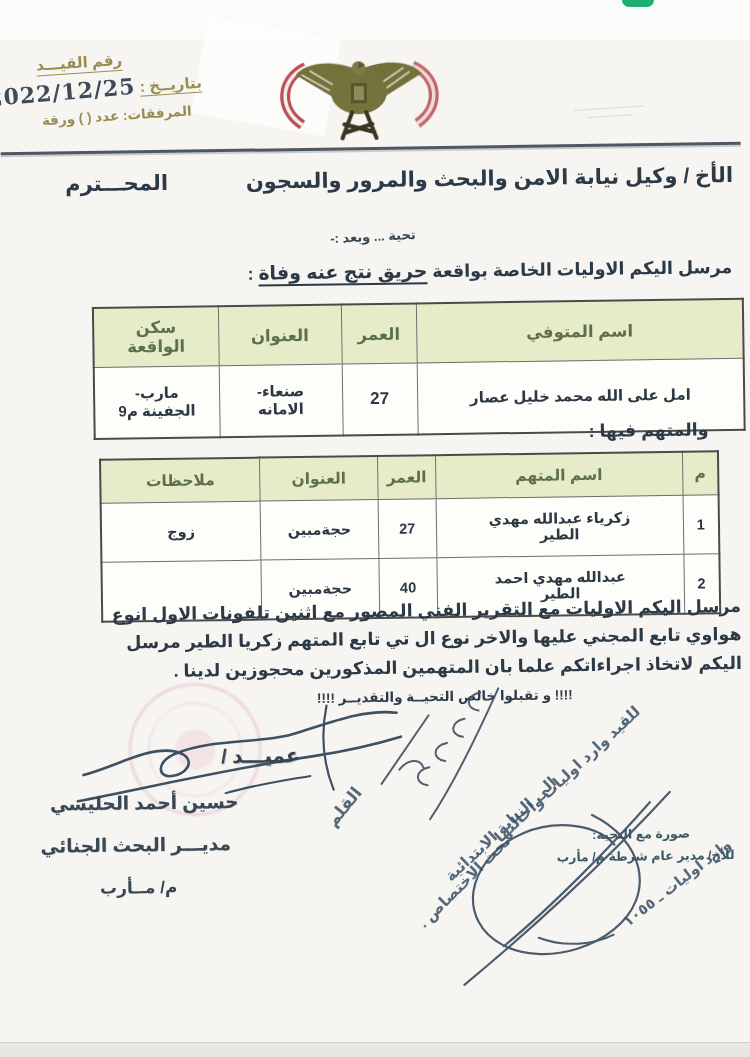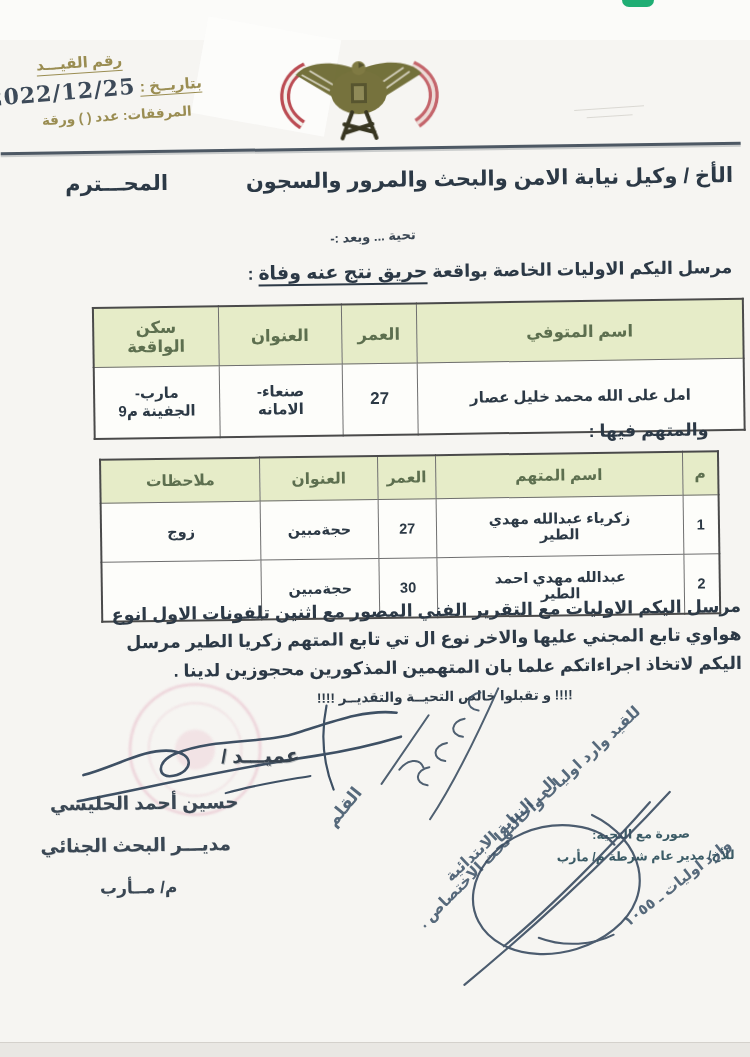--- a/index.html
+++ b/index.html
@@ -180,21 +180,21 @@
         <td>زكرياء عبدالله مهدي
 الطير</td>
         <td class="age">27</td>
         <td>حجةمبين</td>
         <td>زوج</td>
       </tr>
       <tr>
         <td class="age">2</td>
         <td>عبدالله مهدي احمد
 الطير</td>
-        <td class="age">30</td>
+        <td class="age">40</td>
         <td>حجةمبين</td>
         <td></td>
       </tr>
     </tbody>
       </table>
 
     <div class="body-par">
       <div>مرسل اليكم الاوليات مع التقرير الفني المصور مع اثنين تلفونات الاول انوع</div>
       <div>هواوي تابع المجني عليها والاخر نوع ال تي تابع المتهم زكريا الطير  مرسل</div>
       <div>اليكم لاتخاذ  اجراءاتكم علما بان المتهمين المذكورين محجوزين لدينا .</div>

